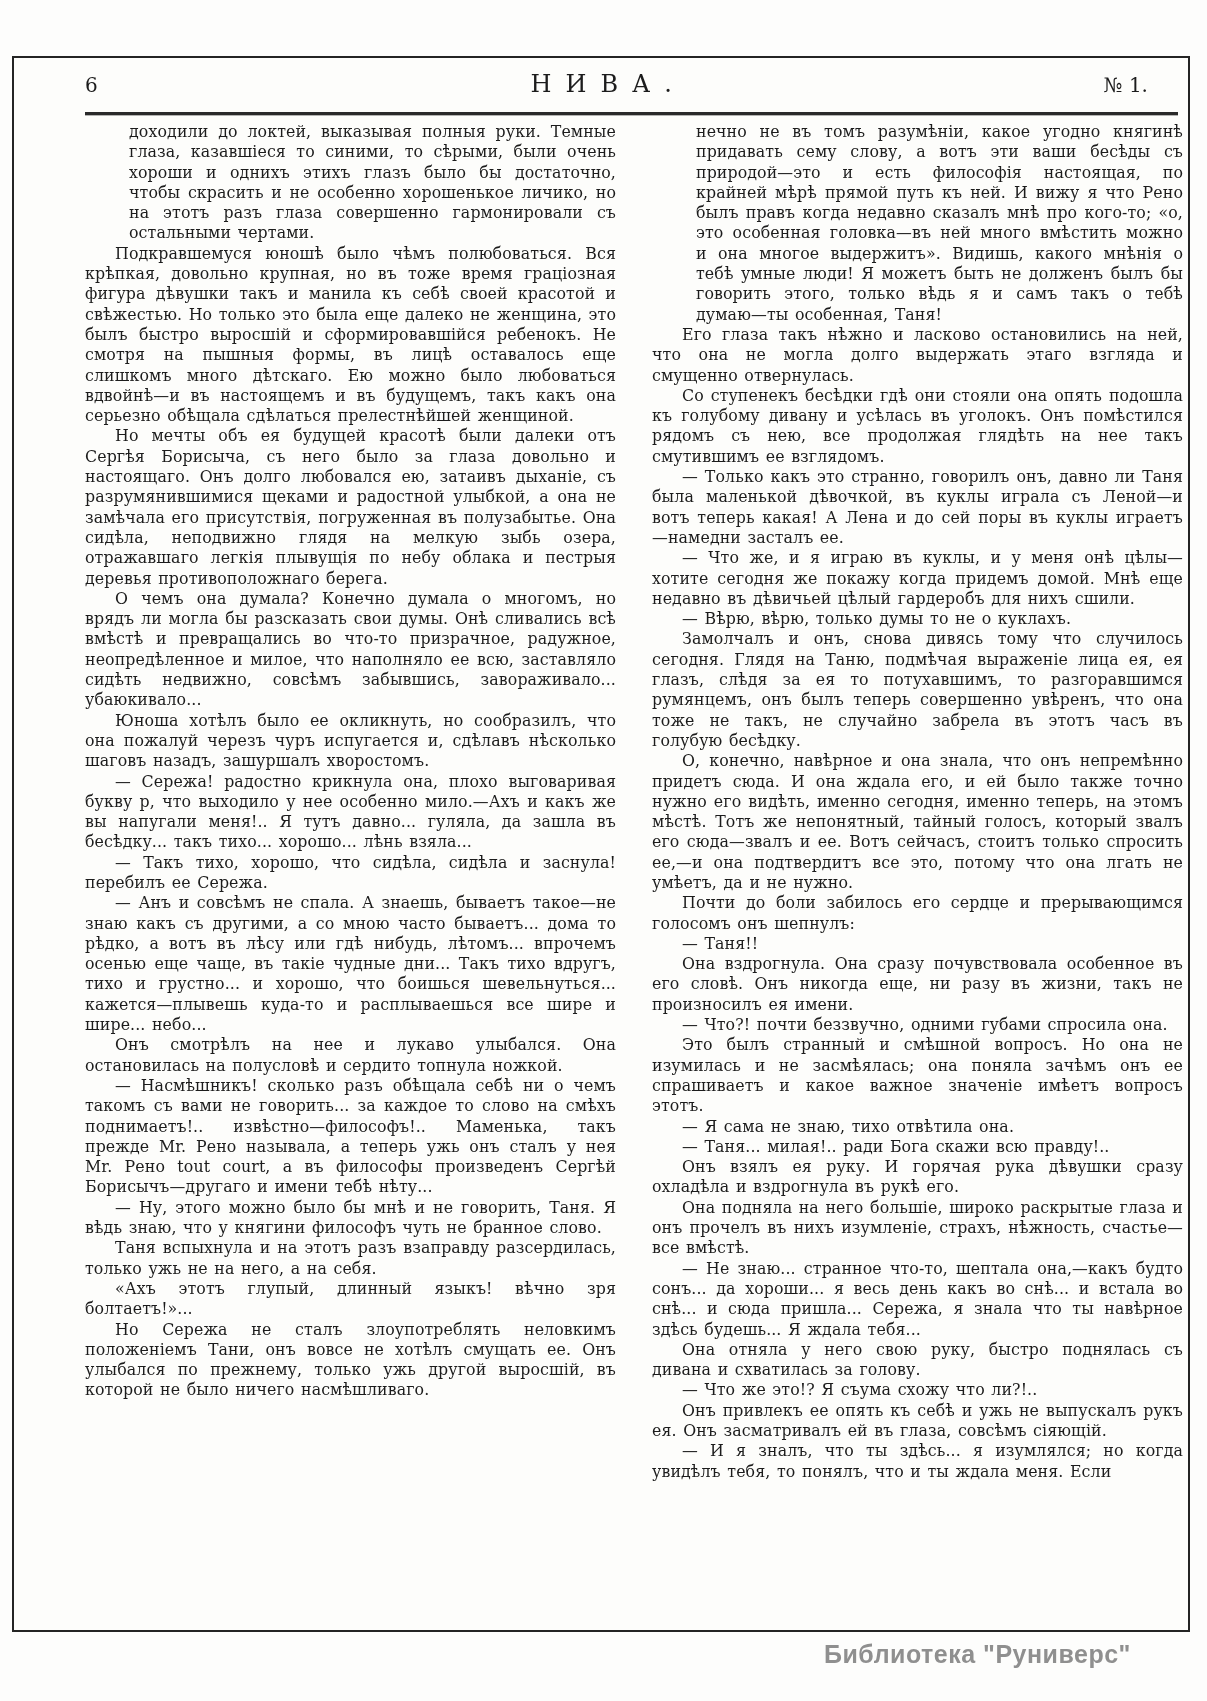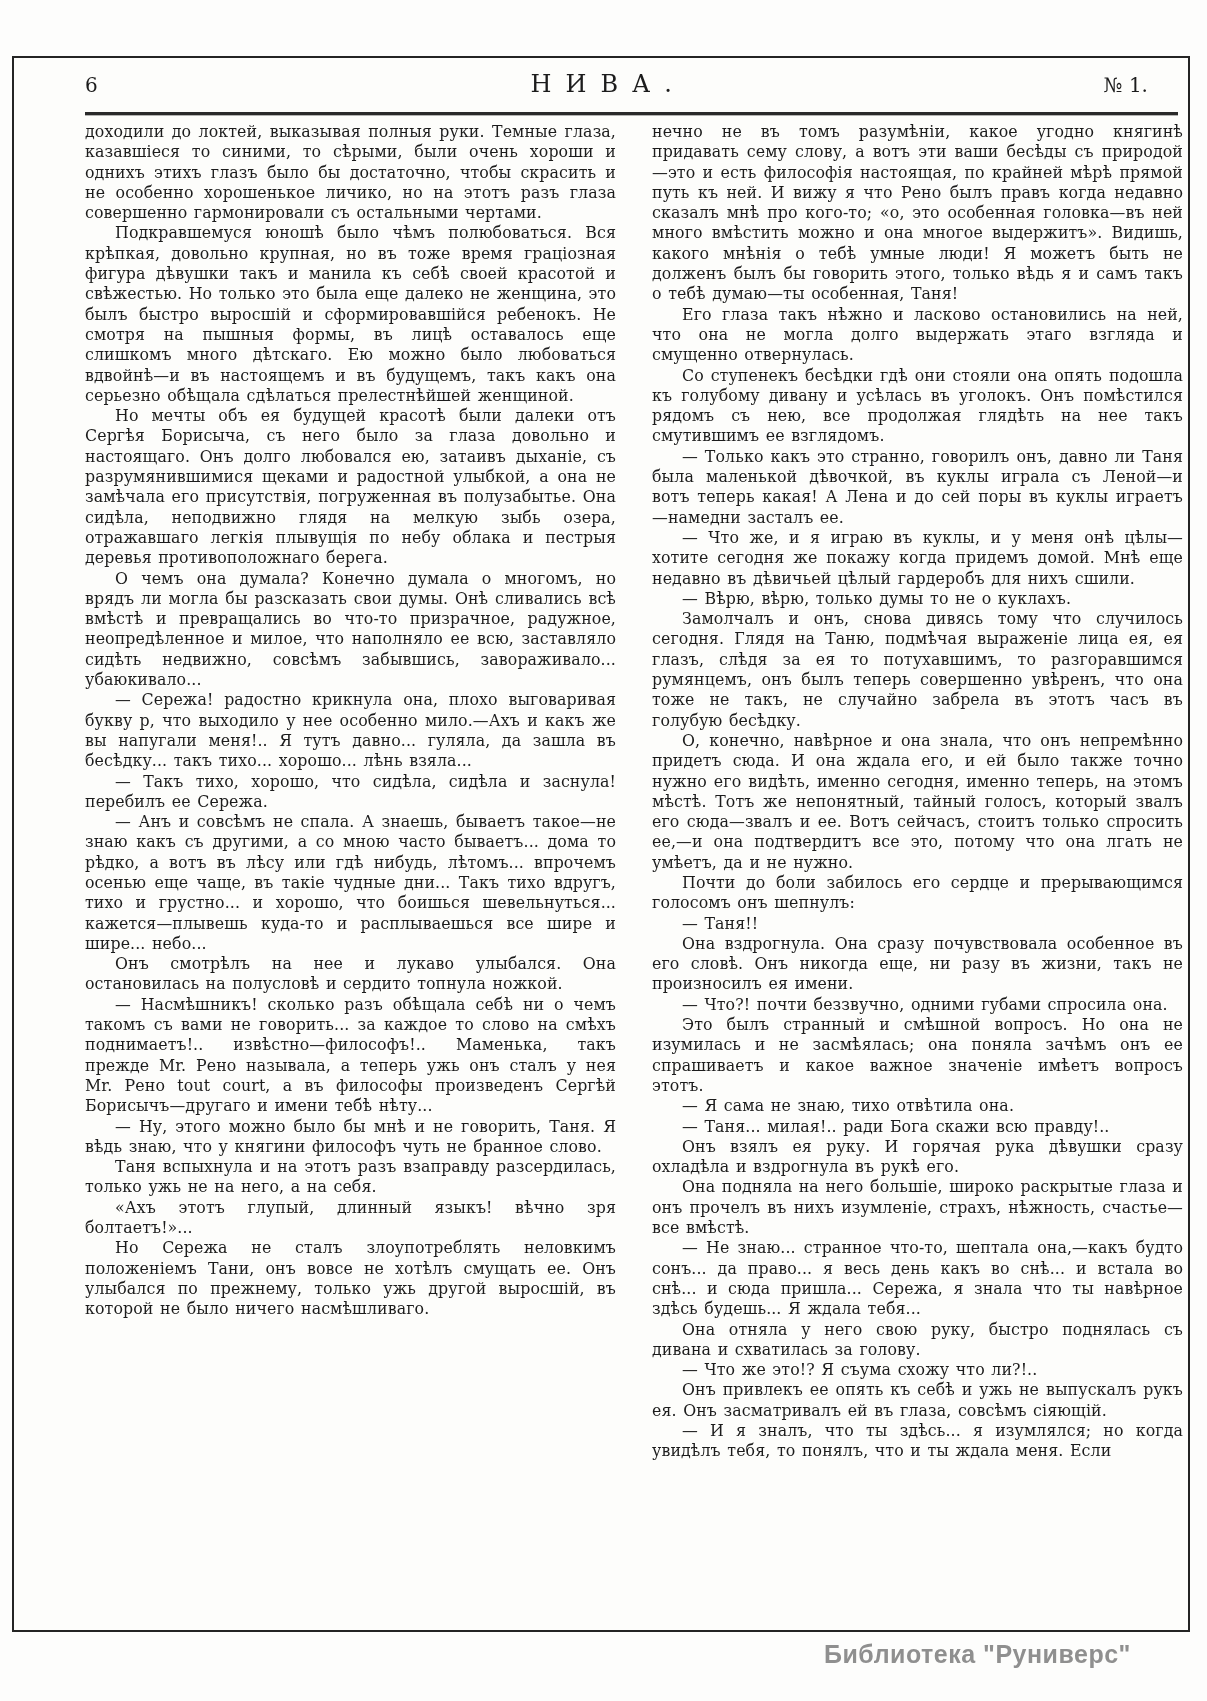--- a/index.html
+++ b/index.html
@@ -81,20 +81,21 @@
   }
   .text-column.left  { left: 0; }
   .text-column.right { left: 567px; }
   .text-column p {
     margin: 0;
     padding: 0;
     text-indent: 30px;
   }
   .text-column p:first-child {
     text-indent: 0; 
+    margin-left: 44px;
   }
   .watermark {
     position: absolute;
     left: 824px;
     top: 1640px;
     font-family: "Liberation Sans", "DejaVu Sans", sans-serif;
     font-size: 25px;
     font-weight: 600;
     color: #8f8f8f;
     letter-spacing: 0.5px;
@@ -115,20 +116,21 @@
     </div>
 
     <div class="header-rule"></div>
 
     <div class="columns">
       <div class="text-column left">
           <p>доходили до локтей, выказывая полныя руки. Темные глаза, казавшіеся то синими, то сѣрыми, были очень хороши и однихъ этихъ глазъ было бы достаточно, чтобы скрасить и не особенно хорошенькое личико, но на этотъ разъ глаза совершенно гармонировали съ остальными чертами.</p>
           <p>Подкравшемуся юношѣ было чѣмъ полюбоваться. Вся крѣпкая, довольно крупная, но въ тоже время граціозная фигура дѣвушки такъ и манила къ себѣ своей красотой и свѣжестью. Но только это была еще далеко не женщина, это былъ быстро выросшій и сформировавшійся ребенокъ. Не смотря на пышныя формы, въ лицѣ оставалось еще слишкомъ много дѣтскаго. Ею можно было любоваться вдвойнѣ—и въ настоящемъ и въ будущемъ, такъ какъ она серьезно обѣщала сдѣлаться прелестнѣйшей женщиной.</p>
           <p>Но мечты объ ея будущей красотѣ были далеки отъ Сергѣя Борисыча, съ него было за глаза довольно и настоящаго. Онъ долго любовался ею, затаивъ дыханіе, съ разрумянившимися щеками и радостной улыбкой, а она не замѣчала его присутствія, погруженная въ полузабытье. Она сидѣла, неподвижно глядя на мелкую зыбь озера, отражавшаго легкія плывущія по небу облака и пестрыя деревья противоположнаго берега.</p>
           <p>О чемъ она думала? Конечно думала о многомъ, но врядъ ли могла бы разсказать свои думы. Онѣ сливались всѣ вмѣстѣ и превращались во что-то призрачное, радужное, неопредѣленное и милое, что наполняло ее всю, заставляло сидѣть недвижно, совсѣмъ забывшись, завораживало... убаюкивало...</p>
+          <p>Юноша хотѣлъ было ее окликнуть, но сообразилъ, что она пожалуй черезъ чуръ испугается и, сдѣлавъ нѣсколько шаговъ назадъ, зашуршалъ хворостомъ.</p>
           <p>— Сережа! радостно крикнула она, плохо выговаривая букву р, что выходило у нее особенно мило.—Ахъ и какъ же вы напугали меня!.. Я тутъ давно... гуляла, да зашла въ бесѣдку... такъ тихо... хорошо... лѣнь взяла...</p>
           <p>— Такъ тихо, хорошо, что сидѣла, сидѣла и заснула! перебилъ ее Сережа.</p>
           <p>— Анъ и совсѣмъ не спала. А знаешь, бываетъ такое—не знаю какъ съ другими, а со мною часто бываетъ... дома то рѣдко, а вотъ въ лѣсу или гдѣ нибудь, лѣтомъ... впрочемъ осенью еще чаще, въ такіе чудные дни... Такъ тихо вдругъ, тихо и грустно... и хорошо, что боишься шевельнуться... кажется—плывешь куда-то и расплываешься все шире и шире... небо...</p>
           <p>Онъ смотрѣлъ на нее и лукаво улыбался. Она остановилась на полусловѣ и сердито топнула ножкой.</p>
           <p>— Насмѣшникъ! сколько разъ обѣщала себѣ ни о чемъ такомъ съ вами не говорить... за каждое то слово на смѣхъ поднимаетъ!.. извѣстно—философъ!.. Маменька, такъ прежде Mr. Рено называла, а теперь ужь онъ сталъ у нея Mr. Рено tout court, а въ философы произведенъ Сергѣй Борисычъ—другаго и имени тебѣ нѣту...</p>
           <p>— Ну, этого можно было бы мнѣ и не говорить, Таня. Я вѣдь знаю, что у княгини философъ чуть не бранное слово.</p>
           <p>Таня вспыхнула и на этотъ разъ взаправду разсердилась, только ужь не на него, а на себя.</p>
           <p>«Ахъ этотъ глупый, длинный языкъ! вѣчно зря болтаетъ!»...</p>
           <p>Но Сережа не сталъ злоупотреблять неловкимъ положеніемъ Тани, онъ вовсе не хотѣлъ смущать ее. Онъ улыбался по прежнему, только ужь другой выросшій, въ которой не было ничего насмѣшливаго.</p>
         </div>
@@ -143,21 +145,21 @@
           <p>О, конечно, навѣрное и она знала, что онъ непремѣнно придетъ сюда. И она ждала его, и ей было также точно нужно его видѣть, именно сегодня, именно теперь, на этомъ мѣстѣ. Тотъ же непонятный, тайный голосъ, который звалъ его сюда—звалъ и ее. Вотъ сейчасъ, стоитъ только спросить ее,—и она подтвердитъ все это, потому что она лгать не умѣетъ, да и не нужно.</p>
           <p>Почти до боли забилось его сердце и прерывающимся голосомъ онъ шепнулъ:</p>
           <p>— Таня!!</p>
           <p>Она вздрогнула. Она сразу почувствовала особенное въ его словѣ. Онъ никогда еще, ни разу въ жизни, такъ не произносилъ ея имени.</p>
           <p>— Что?! почти беззвучно, одними губами спросила она.</p>
           <p>Это былъ странный и смѣшной вопросъ. Но она не изумилась и не засмѣялась; она поняла зачѣмъ онъ ее спрашиваетъ и какое важное значеніе имѣетъ вопросъ этотъ.</p>
           <p>— Я сама не знаю, тихо отвѣтила она.</p>
           <p>— Таня... милая!.. ради Бога скажи всю правду!..</p>
           <p>Онъ взялъ ея руку. И горячая рука дѣвушки сразу охладѣла и вздрогнула въ рукѣ его.</p>
           <p>Она подняла на него большіе, широко раскрытые глаза и онъ прочелъ въ нихъ изумленіе, страхъ, нѣжность, счастье—все вмѣстѣ.</p>
-          <p>— Не знаю... странное что-то, шептала она,—какъ будто сонъ... да право... я весь день какъ во снѣ... и встала во снѣ... и сюда пришла... Сережа, я знала что ты навѣрное здѣсь будешь... Я ждала тебя...</p>
+          <p>— Не знаю... странное что-то, шептала она,—какъ будто сонъ... да хороши... я весь день какъ во снѣ... и встала во снѣ... и сюда пришла... Сережа, я знала что ты навѣрное здѣсь будешь... Я ждала тебя...</p>
           <p>Она отняла у него свою руку, быстро поднялась съ дивана и схватилась за голову.</p>
           <p>— Что же это!? Я съума схожу что ли?!..</p>
           <p>Онъ привлекъ ее опять къ себѣ и ужь не выпускалъ рукъ ея. Онъ засматривалъ ей въ глаза, совсѣмъ сіяющій.</p>
           <p>— И я зналъ, что ты здѣсь... я изумлялся; но когда увидѣлъ тебя, то понялъ, что и ты ждала меня. Если</p>
         </div>
     </div>
 
   </div>
 
   <div class="watermark">Библиотека "Руниверс"</div>

